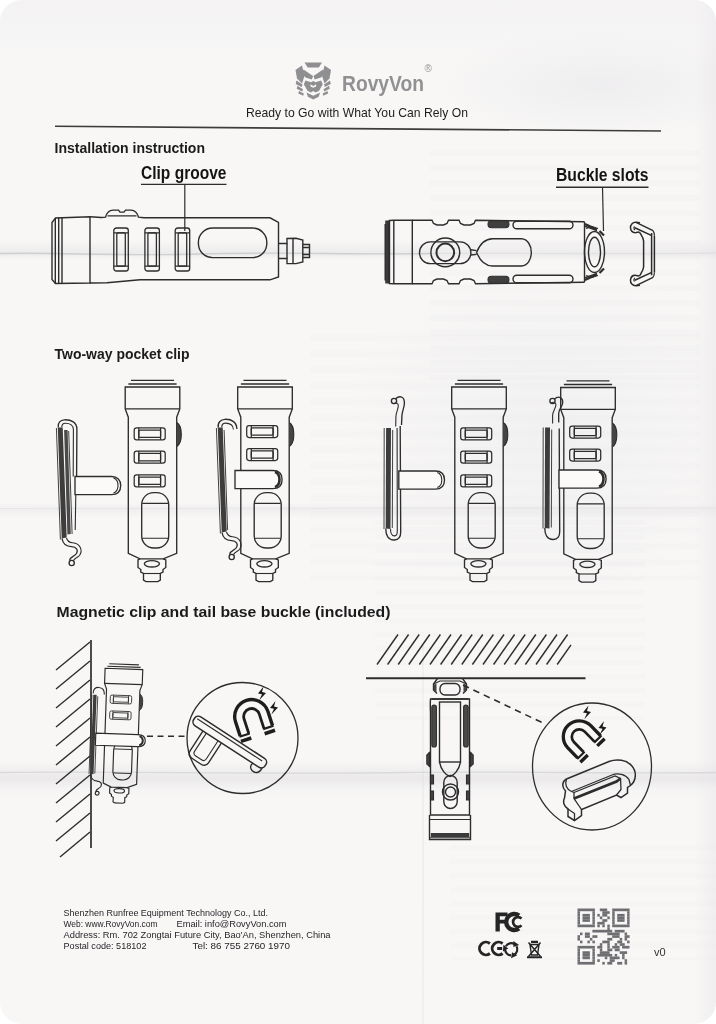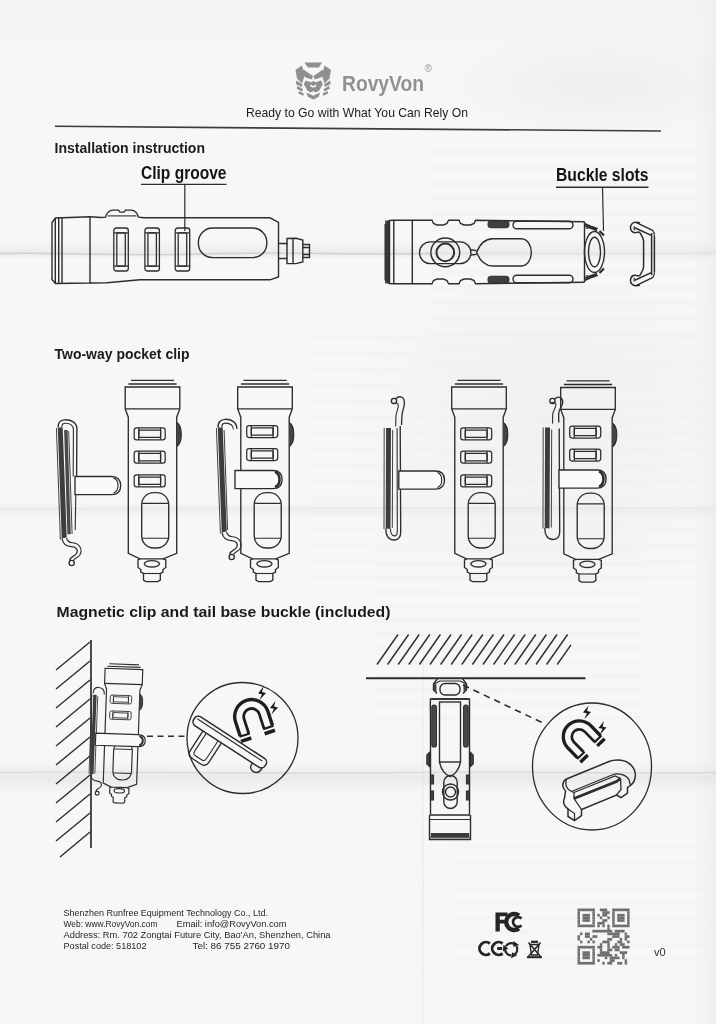--- a/index.html
+++ b/index.html
@@ -1,17 +1,17 @@
 <!DOCTYPE html>
 <html><head>
 <meta charset="utf-8">
 <style>
 html,body{margin:0;padding:0;}
 #page{position:relative;width:716px;height:1024px;background:#f8f7f6;overflow:hidden;
- font-family:"Liberation Sans",sans-serif;}
+ font-family:"Liberation Sans",sans-serif;border-radius:22px;}
 .shade{position:absolute;pointer-events:none;}
 svg{position:absolute;top:0;left:0;}
 </style>
 </head>
 <body>
 <div id="page">
 
 <div class="shade" style="left:0;top:0;width:716px;height:1024px;background:
  linear-gradient(180deg, rgba(240,238,242,.5) 0%, rgba(250,249,250,0) 6%),
  linear-gradient(90deg, rgba(250,249,248,0) 97%, rgba(235,233,235,.6) 100%);"></div>

